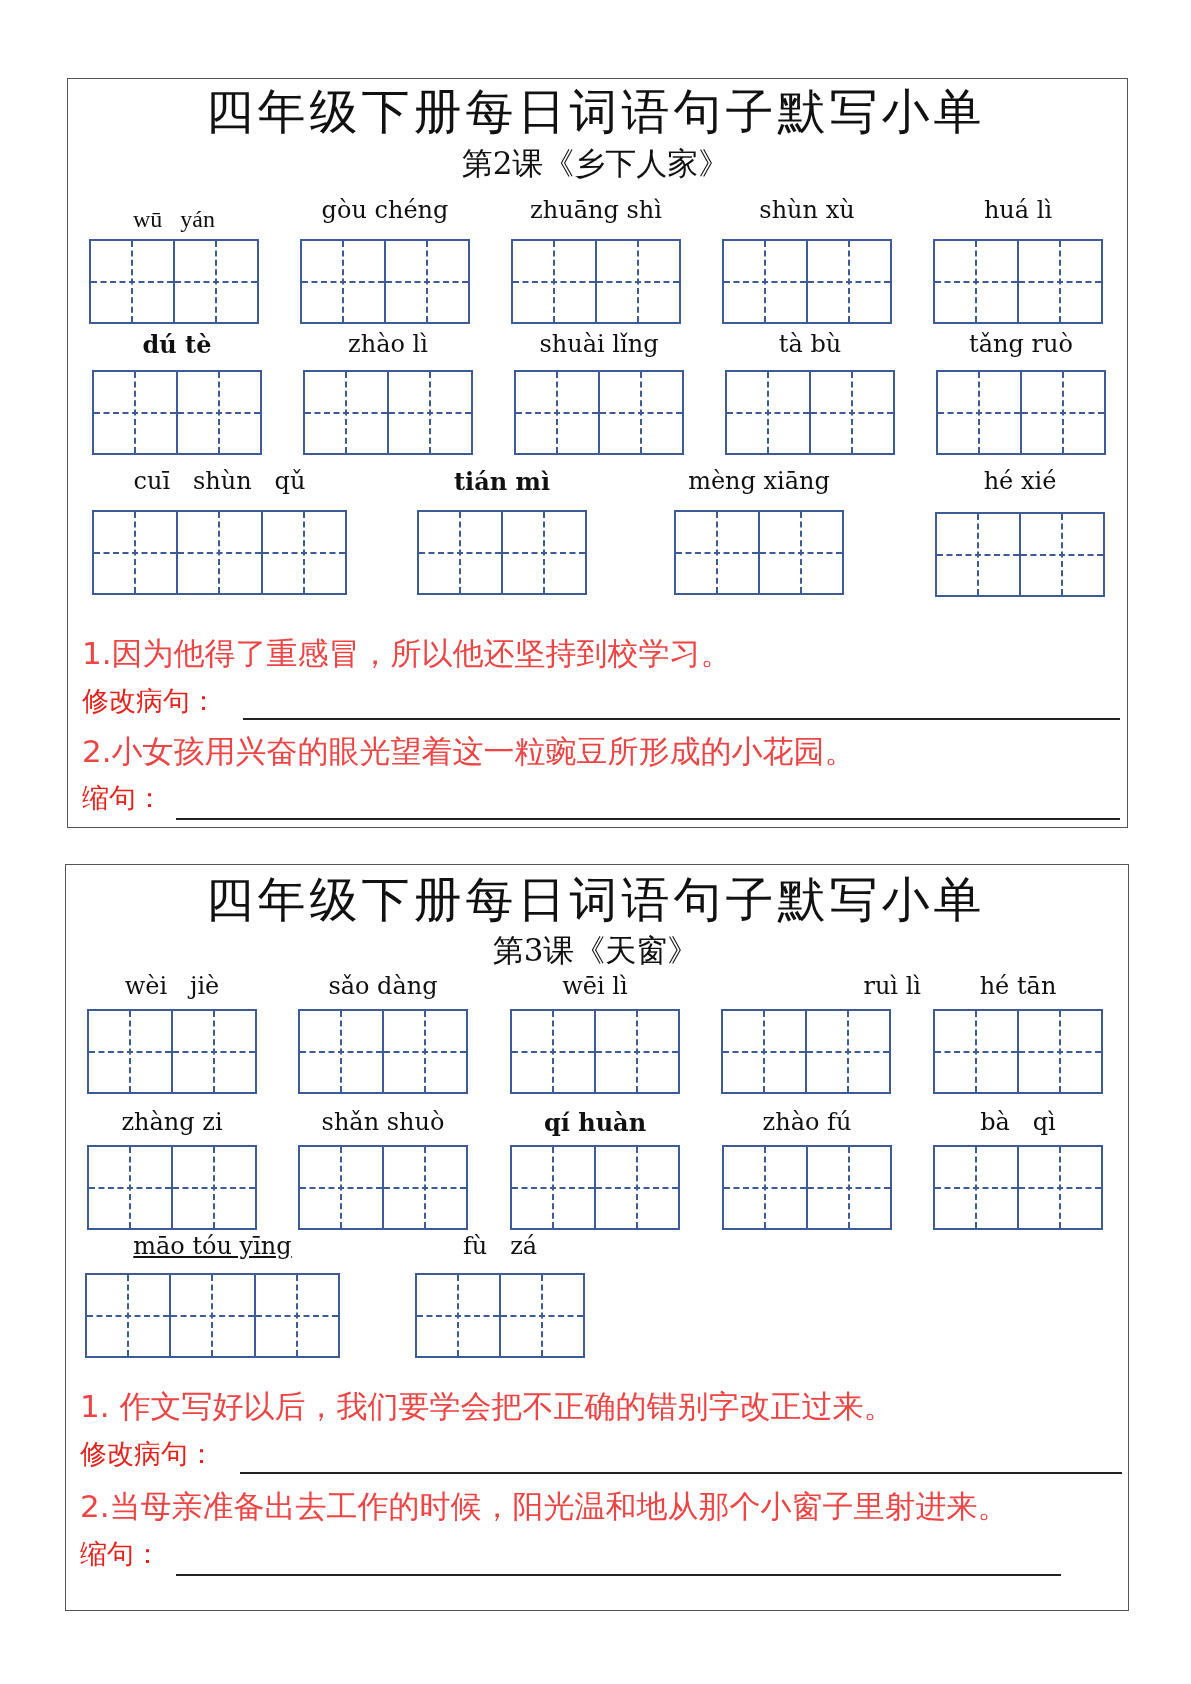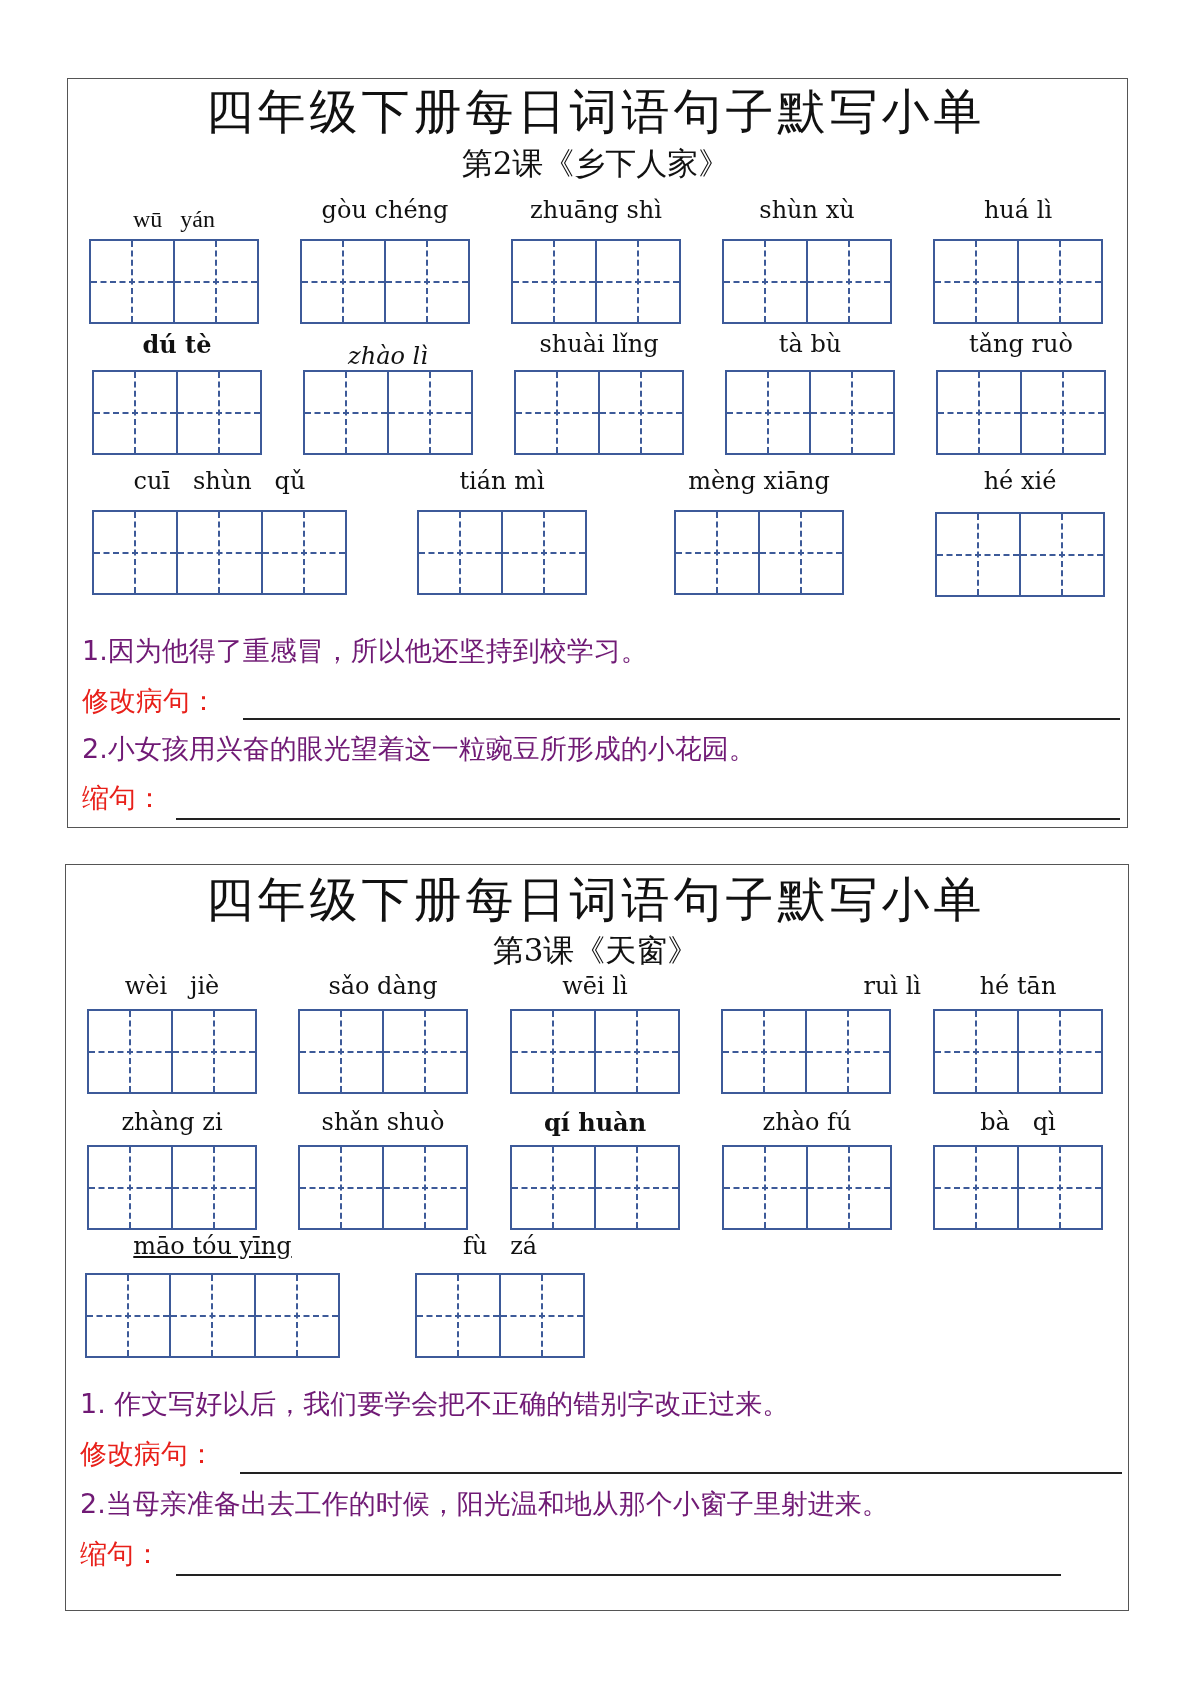--- a/index.html
+++ b/index.html
@@ -13,21 +13,21 @@
   .word { position:absolute; }
   .pinyin { position:absolute; left:-30px; right:-30px; text-align:center; white-space:pre;
             font-family:"DejaVu Serif", serif; font-size:24px; color:#111; }
   .grid { position:absolute; display:flex; border:2px solid #3d5a99; box-sizing:border-box; background:#fff; }
   .cell { position:relative; flex:1; border-right:2px solid #3d5a99; }
   .cell:last-child { border-right:none; }
   .cell::before { content:""; position:absolute; left:50%; top:0; bottom:0;
                   border-left:2px dashed #3d5a99; transform:translateX(-1px); }
   .cell::after { content:""; position:absolute; top:50%; left:0; right:0;
                  border-top:2px dashed #3d5a99; transform:translateY(-1px); }
-  .sentence { position:absolute; font-size:27px; color:#701a75; white-space:nowrap; }
+  .sentence { position:absolute; font-size:31px; color:#ef4444; white-space:nowrap; }
   .prompt { position:absolute; font-size:27px; color:#e8201a; white-space:nowrap; }
   .answer-line { position:absolute; height:0; border-top:2px solid #222; }
 </style>
 </head>
 <body>
 
 <div class="card" style="left:67px;top:78px;width:1061px;height:750px;"></div>
 <div class="title" style="top:80px;">四年级下册每日词语句子默写小单</div>
 <div class="subtitle" style="top:143px;">第2课《乡下人家》</div>
 
@@ -68,21 +68,21 @@
 </div>
 
 <div class="word" style="left:92px;top:330px;width:170px;">
   <div class="pinyin" style="top:0;font-weight:bold;">dú tè</div>
   <div class="grid" style="left:0;top:40px;width:170px;height:85px;">
       <div class="cell"></div>
       <div class="cell"></div>
     </div>
 </div>
 <div class="word" style="left:303px;top:330px;width:170px;">
-  <div class="pinyin" style="top:12px;font-style:italic;">zhào lì</div>
+  <div class="pinyin" style="top:0;">zhào lì</div>
   <div class="grid" style="left:0;top:40px;width:170px;height:85px;">
       <div class="cell"></div>
       <div class="cell"></div>
     </div>
 </div>
 <div class="word" style="left:514px;top:330px;width:170px;">
   <div class="pinyin" style="top:0;">shuài lǐng</div>
   <div class="grid" style="left:0;top:40px;width:170px;height:85px;">
       <div class="cell"></div>
       <div class="cell"></div>
@@ -105,21 +105,21 @@
 
 <div class="word" style="left:92px;top:467px;width:255px;">
   <div class="pinyin" style="top:0;">cuī   shùn   qǔ</div>
   <div class="grid" style="left:0;top:43px;width:255px;height:85px;">
       <div class="cell"></div>
       <div class="cell"></div>
       <div class="cell"></div>
     </div>
 </div>
 <div class="word" style="left:417px;top:467px;width:170px;">
-  <div class="pinyin" style="top:0;">tián mì</div>
+  <div class="pinyin" style="top:0;font-weight:bold;">tián mì</div>
   <div class="grid" style="left:0;top:43px;width:170px;height:85px;">
       <div class="cell"></div>
       <div class="cell"></div>
     </div>
 </div>
 <div class="word" style="left:674px;top:467px;width:170px;">
   <div class="pinyin" style="top:0;">mèng xiāng</div>
   <div class="grid" style="left:0;top:43px;width:170px;height:85px;">
       <div class="cell"></div>
       <div class="cell"></div>

